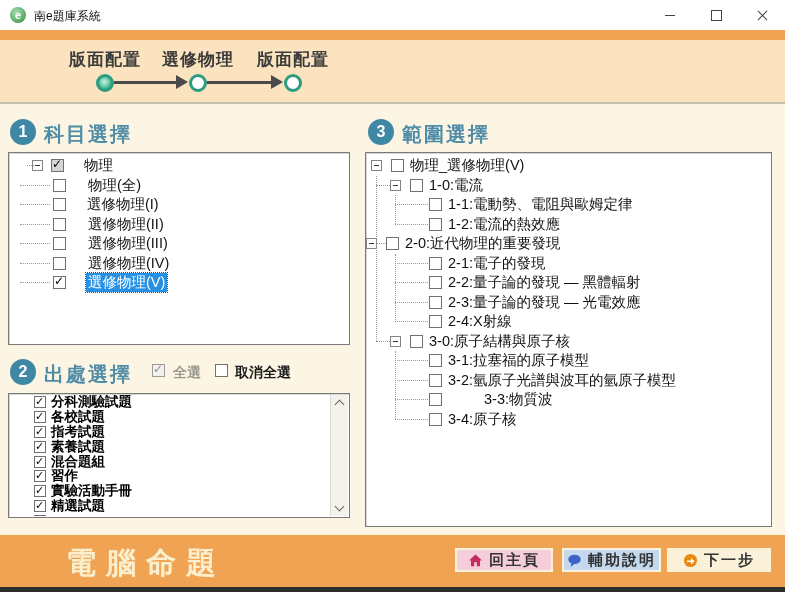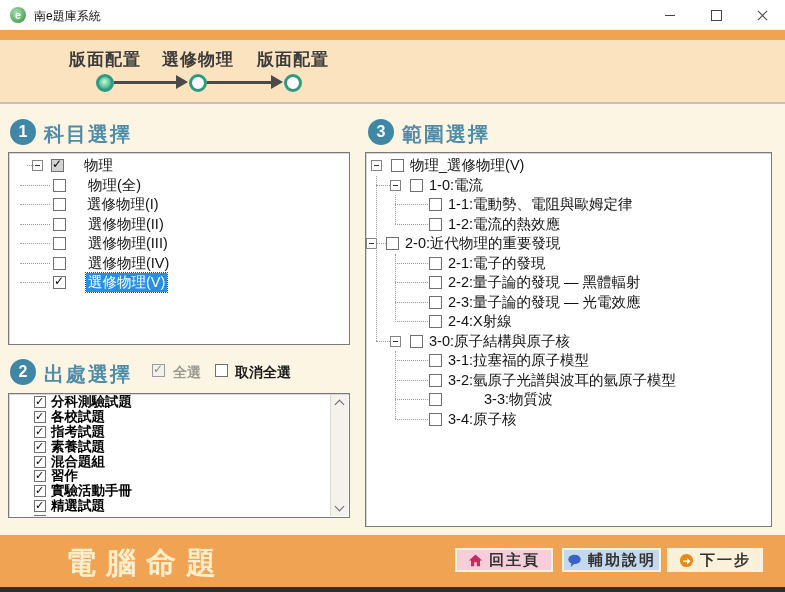--- a/index.html
+++ b/index.html
@@ -80,21 +80,21 @@
     font-size:15px;font-weight:bold;color:#1a1a1a;text-align:center;line-height:23px;
     letter-spacing:1px;box-shadow:0 1px 2px rgba(0,0,0,.25);box-sizing:border-box;cursor:pointer;}
 
   
   .footer-title{position:absolute;left:66px;top:543px;font-size:30px;font-weight:bold;color:#FBEFCE;letter-spacing:10px;}
   .foot-btn{position:absolute;top:548px;height:24px;display:flex;align-items:center;justify-content:center;gap:6px;
     border:2px solid #FBF2DA;font-size:15px;font-weight:bold;color:#333;letter-spacing:2px;box-sizing:border-box;cursor:pointer;}
   .foot-btn svg{flex:none;}
   #btn-home{left:455px;width:98px;background:#F6CEDA;}
   #btn-help{left:562px;width:99px;background:#C4D8EE;}
-  #btn-next{left:667px;width:96px;background:#FBF1DA;}
+  #btn-next{left:667px;width:104px;background:#FBF1DA;}
 </style>
 </head>
 <body>
 
 <div id="app">
 
   <div class="titlebar">
     <div class="app-icon">e</div>
     <span class="title-text">南e題庫系統</span>
     <div class="win-btn" style="right:92px;">

